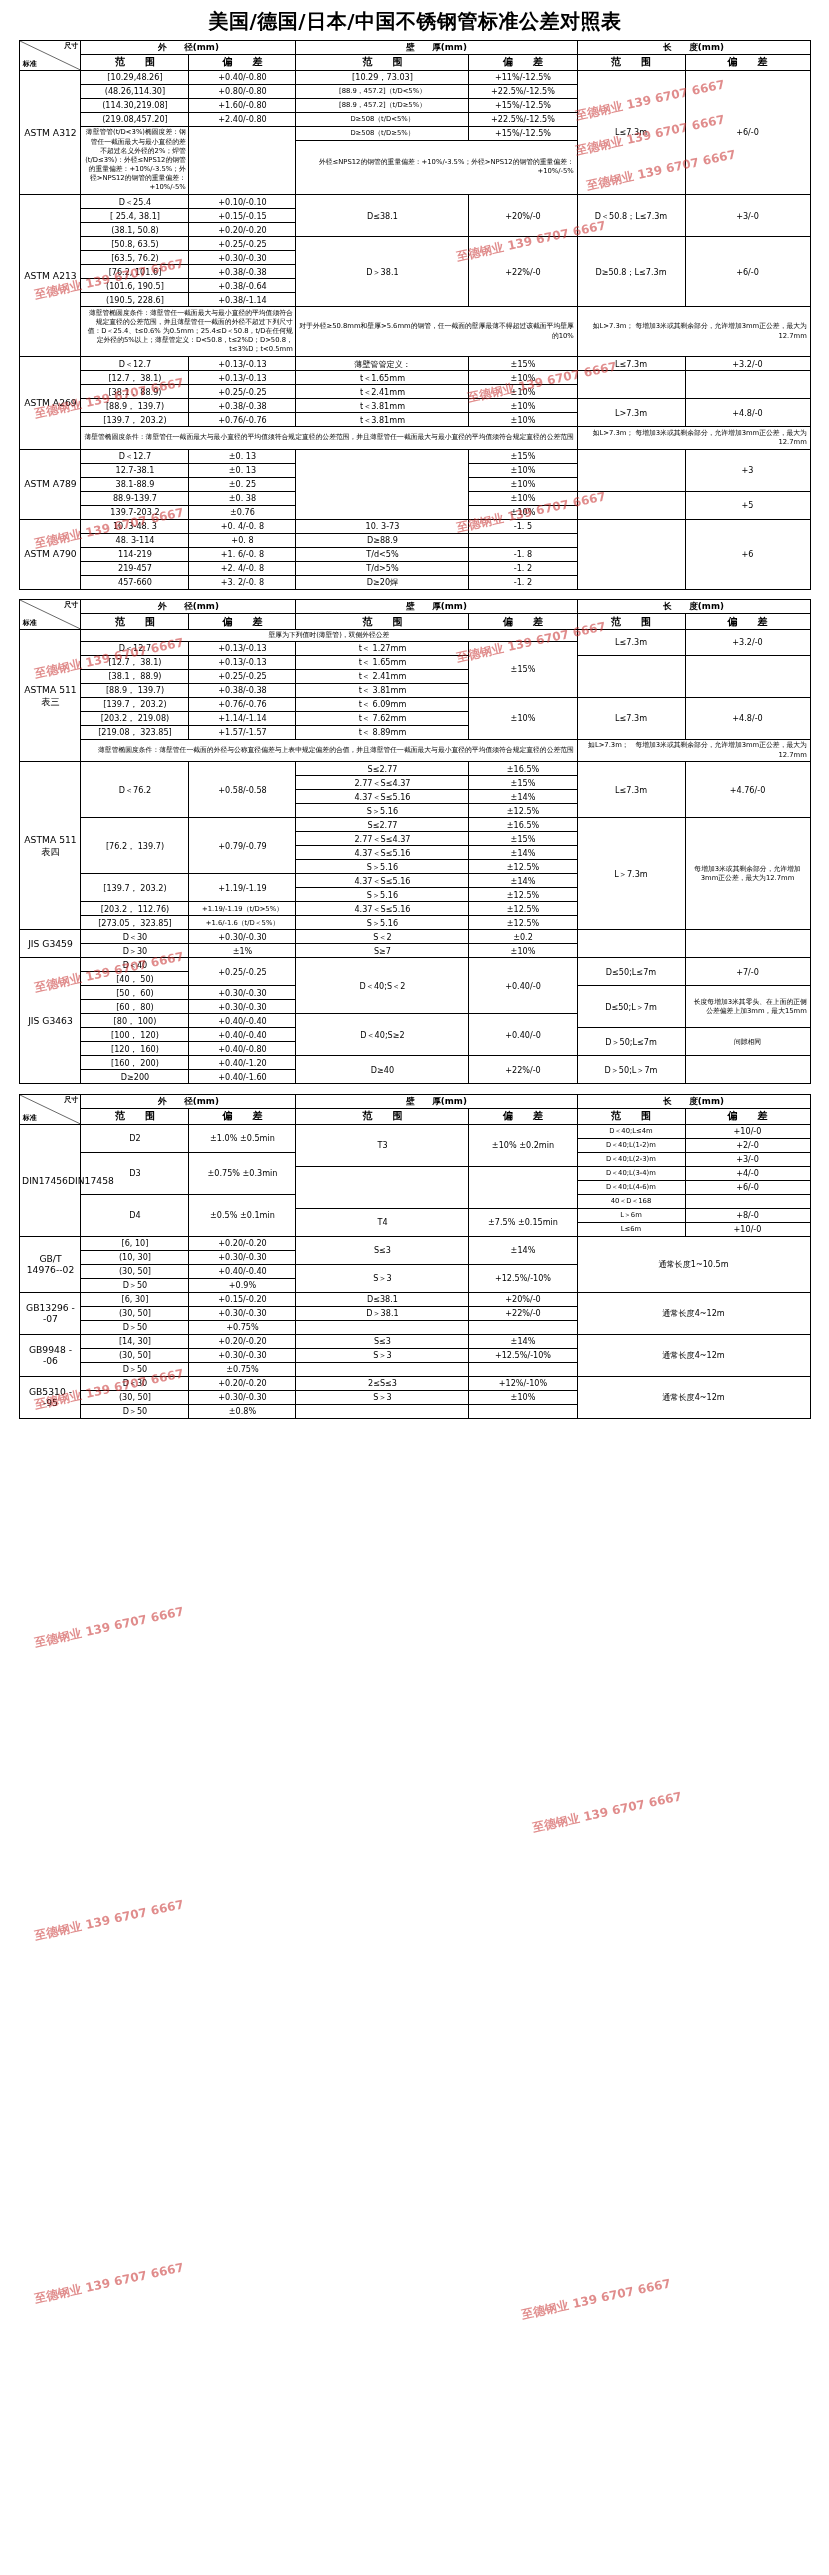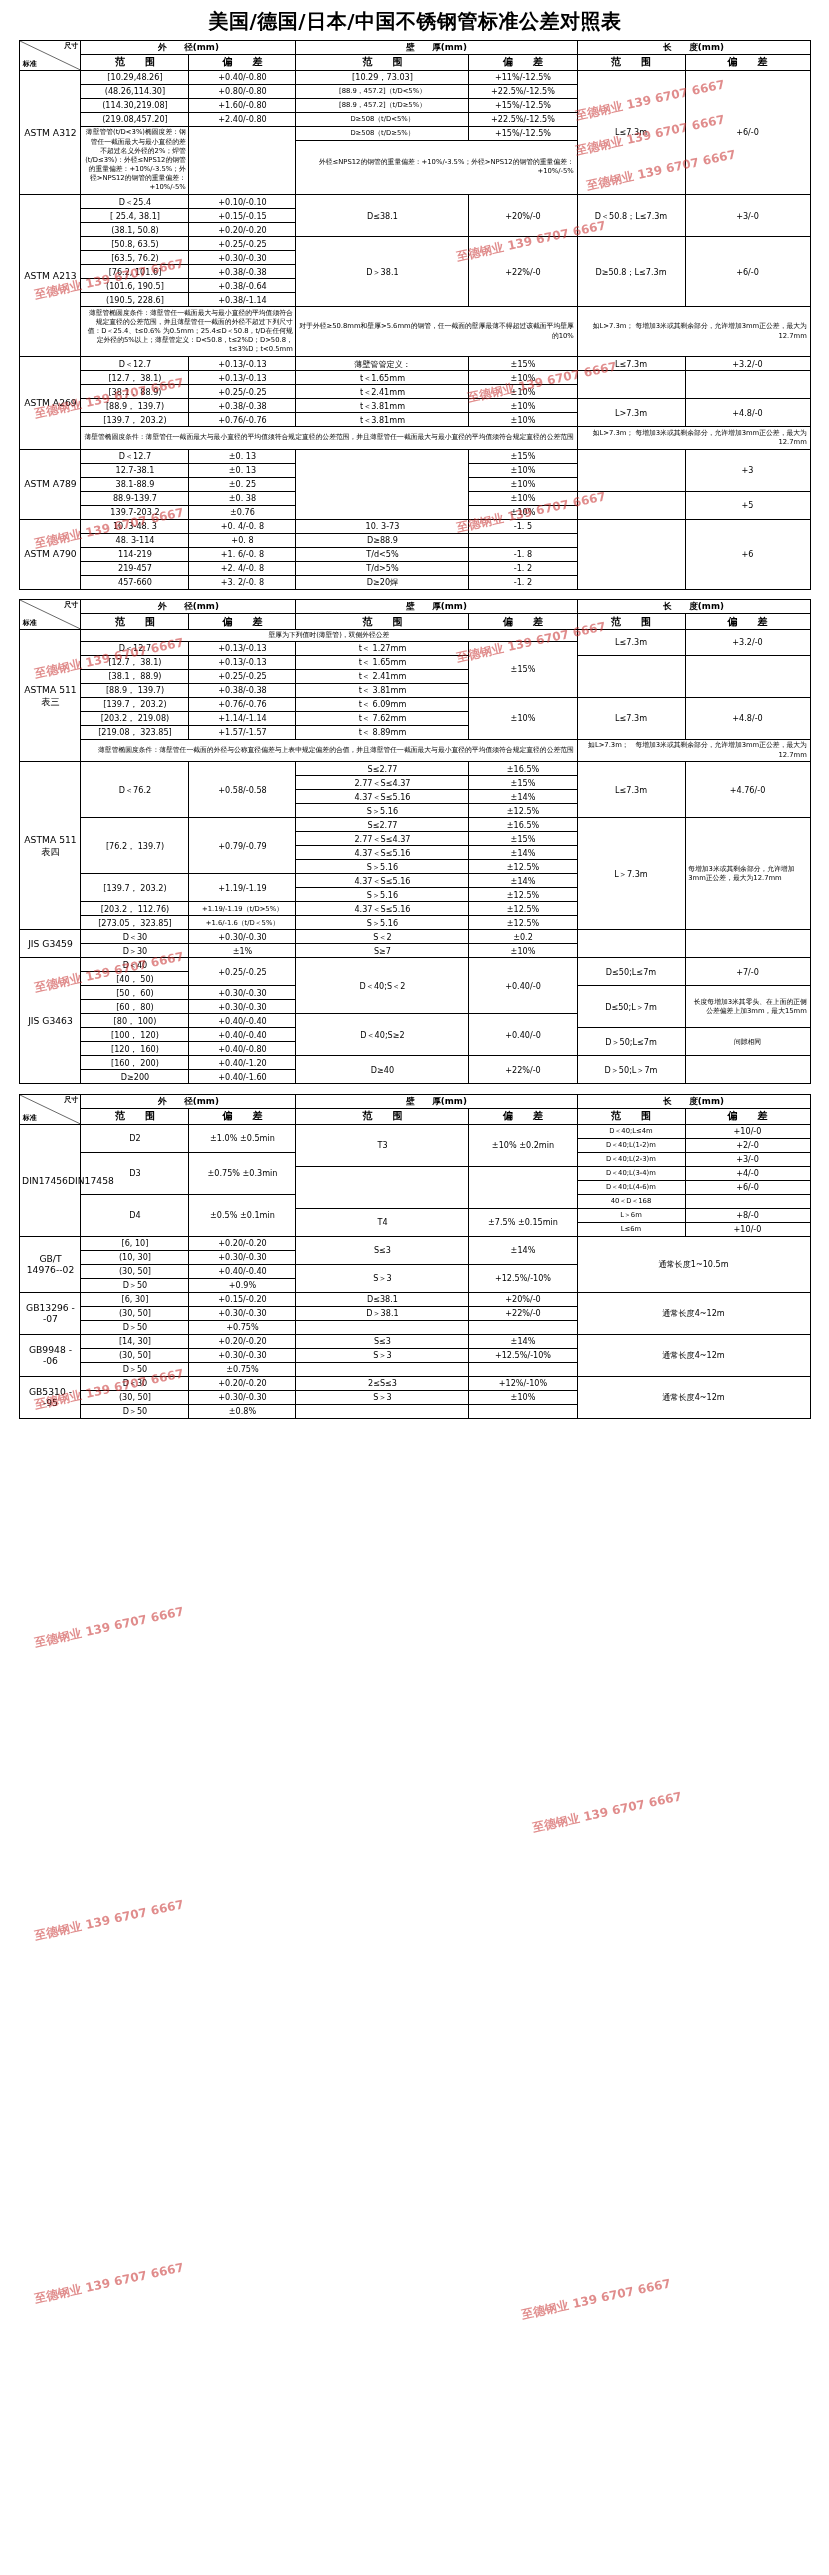--- a/index.html
+++ b/index.html
@@ -360,21 +360,21 @@
     <tr class="rowtall">
       <td>S＞5.16</td>
       <td>±12.5%</td>
     </tr>
     <tr class="rowtall">
       <td rowspan="4">[76.2， 139.7)</td>
       <td rowspan="4">+0.79/-0.79</td>
       <td>S≤2.77</td>
       <td>±16.5%</td>
       <td rowspan="8">L＞7.3m</td>
-      <td rowspan="8" class="note" style="text-align:left">每增加3米或其剩余部分，允许增加3mm正公差，最大为12.7mm</td>
+      <td rowspan="8" class="note" style="text-align:center">每增加3米或其剩余部分，允许增加3mm正公差，最大为12.7mm</td>
     </tr>
     <tr class="rowtall">
       <td>2.77＜S≤4.37</td>
       <td>±15%</td>
     </tr>
     <tr class="rowtall">
       <td>4.37＜S≤5.16</td>
       <td>±14%</td>
     </tr>
     <tr class="rowtall">

